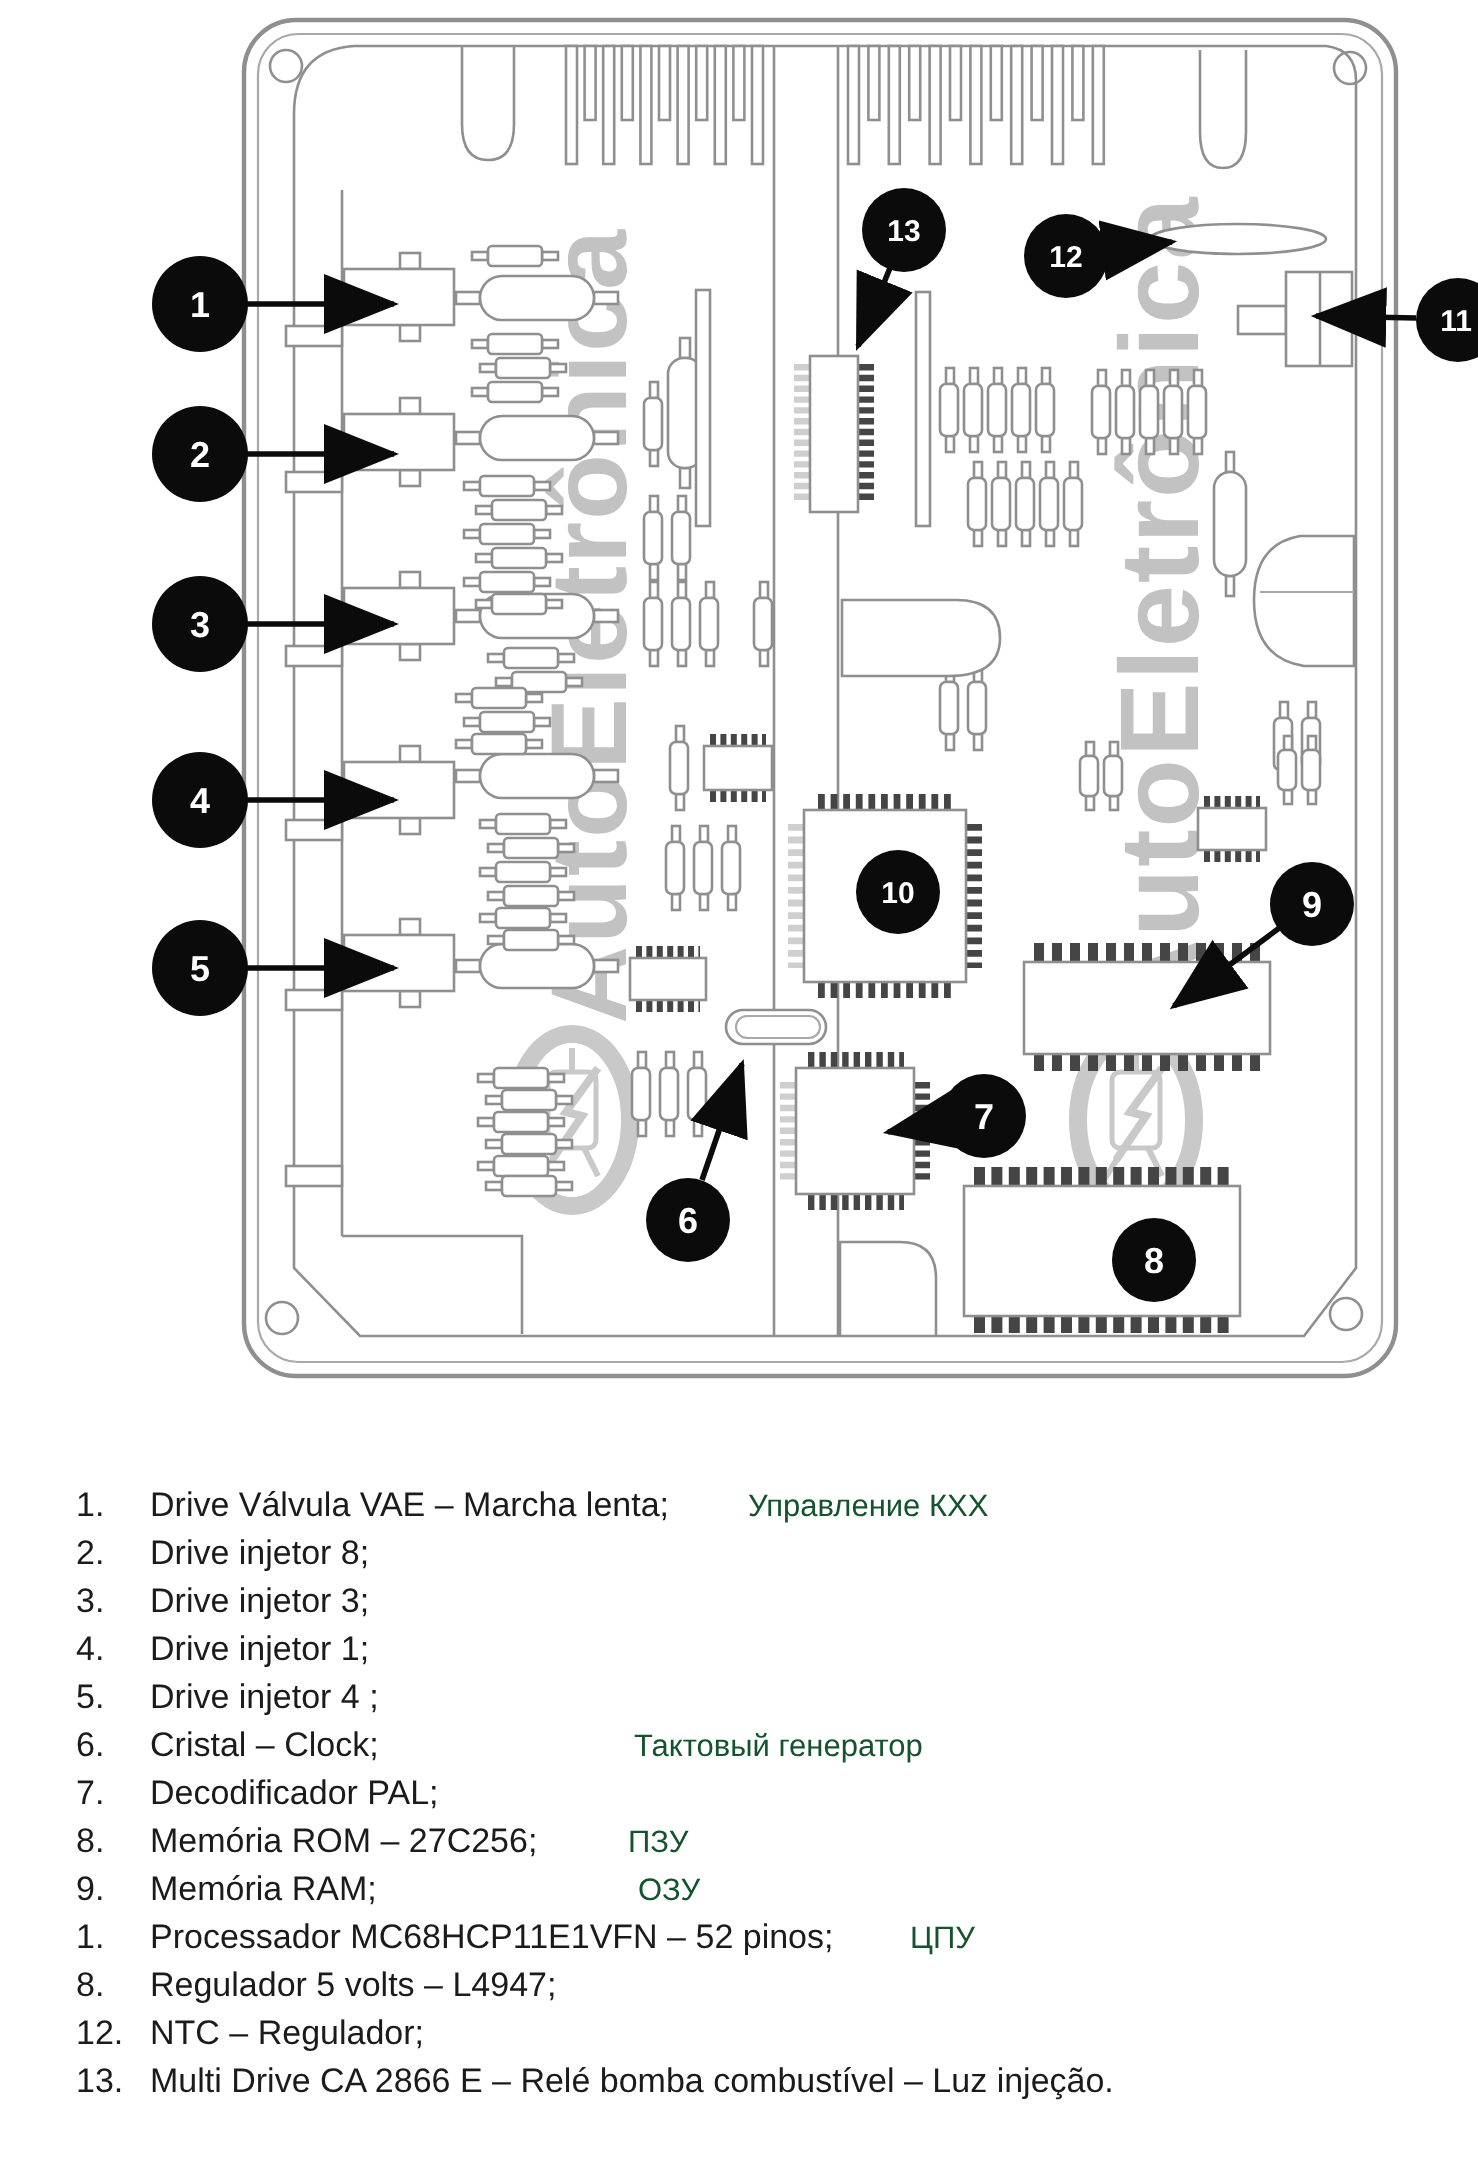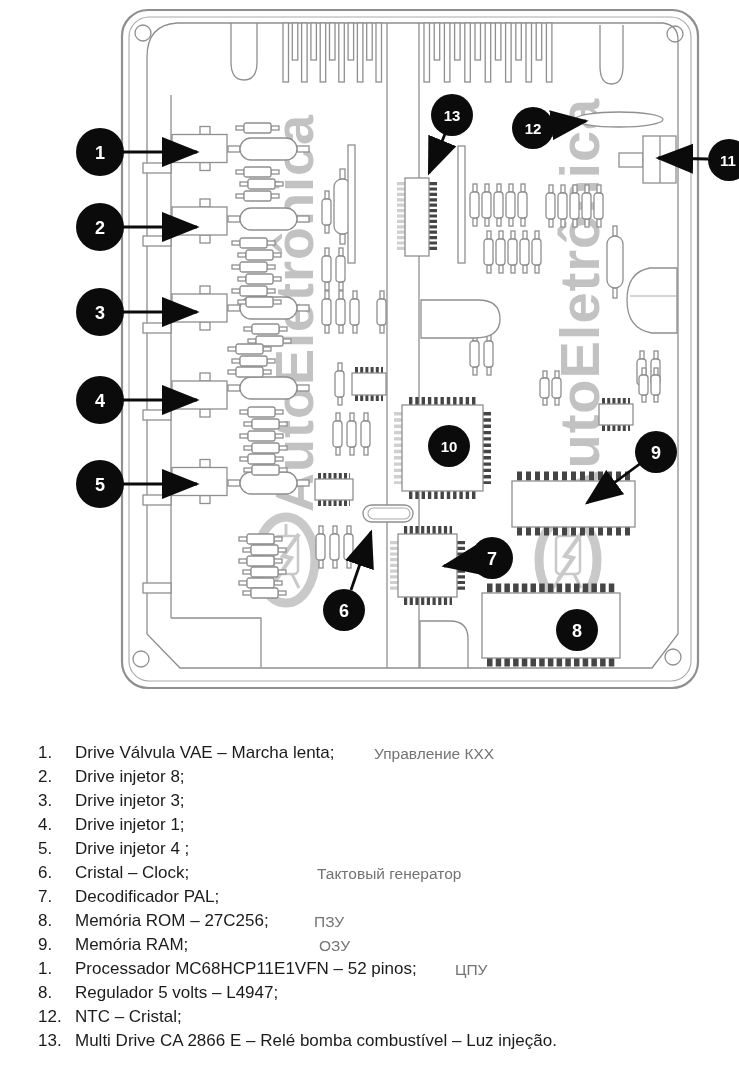--- a/index.html
+++ b/index.html
@@ -19,21 +19,21 @@
   .wml {fill:none;stroke:#c9c9c9;}
   .co  {fill:#0b0b0b;}
   .con {fill:#ffffff;font-weight:bold;text-anchor:middle;
         font-family:"Liberation Sans",sans-serif;}
   .sh  {stroke:#0b0b0b;stroke-width:2.8px;fill:none;}
 
   
   .legend-row{position:absolute;left:26px;height:24px;font-size:17px;
               color:#1b1b1b;white-space:nowrap;margin-left:12px;}
   .legend-num{display:inline-block;width:37px;}
-  .ann{position:absolute;top:2px;font-size:15.5px;color:#737373;white-space:nowrap;}
+  .ann{position:absolute;top:2px;font-size:15.5px;color:#14532d;white-space:nowrap;}
   .r1{top:743px}.r2{top:767px}.r3{top:791px}.r4{top:815px}.r5{top:839px}
   .r6{top:863px}.r7{top:887px}.r8{top:911px}.r9{top:935px}.r10{top:959px}
   .r11{top:983px}.r12{top:1007px}.r13{top:1031px}
   .a1{left:336px}.a6{left:279px}.a8{left:276px}.a9{left:281px}.a10{left:417px}
 </style>
 </head>
 <body>
 
 <div id="page">
 
@@ -373,17 +373,17 @@
   <div class="legend-row r2"><span class="legend-num">2.</span><span>Drive injetor 8;</span></div>
   <div class="legend-row r3"><span class="legend-num">3.</span><span>Drive injetor 3;</span></div>
   <div class="legend-row r4"><span class="legend-num">4.</span><span>Drive injetor 1;</span></div>
   <div class="legend-row r5"><span class="legend-num">5.</span><span>Drive injetor 4 ;</span></div>
   <div class="legend-row r6"><span class="legend-num">6.</span><span>Cristal – Clock;</span><span class="ann a6">Тактовый генератор</span></div>
   <div class="legend-row r7"><span class="legend-num">7.</span><span>Decodificador PAL;</span></div>
   <div class="legend-row r8"><span class="legend-num">8.</span><span>Memória ROM – 27C256;</span><span class="ann a8">ПЗУ</span></div>
   <div class="legend-row r9"><span class="legend-num">9.</span><span>Memória RAM;</span><span class="ann a9">ОЗУ</span></div>
   <div class="legend-row r10"><span class="legend-num">1.</span><span>Processador MC68HCP11E1VFN – 52 pinos;</span><span class="ann a10">ЦПУ</span></div>
   <div class="legend-row r11"><span class="legend-num">8.</span><span>Regulador 5 volts – L4947;</span></div>
-  <div class="legend-row r12"><span class="legend-num">12.</span><span>NTC – Cristal;</span></div>
+  <div class="legend-row r12"><span class="legend-num">12.</span><span>NTC – Regulador;</span></div>
   <div class="legend-row r13"><span class="legend-num">13.</span><span>Multi Drive CA 2866 E – Relé bomba combustível – Luz injeção.</span></div>
 </div>
 
 </div>
 
 </body></html>

